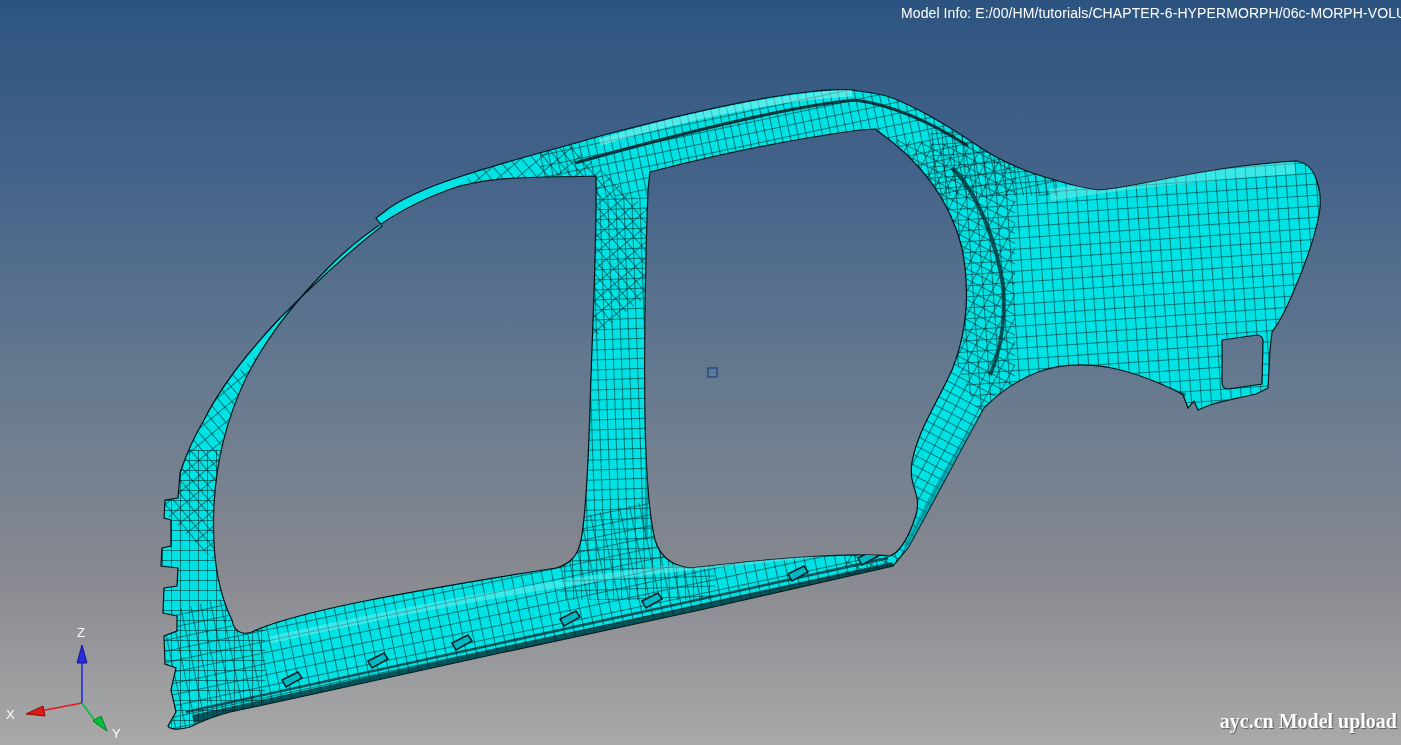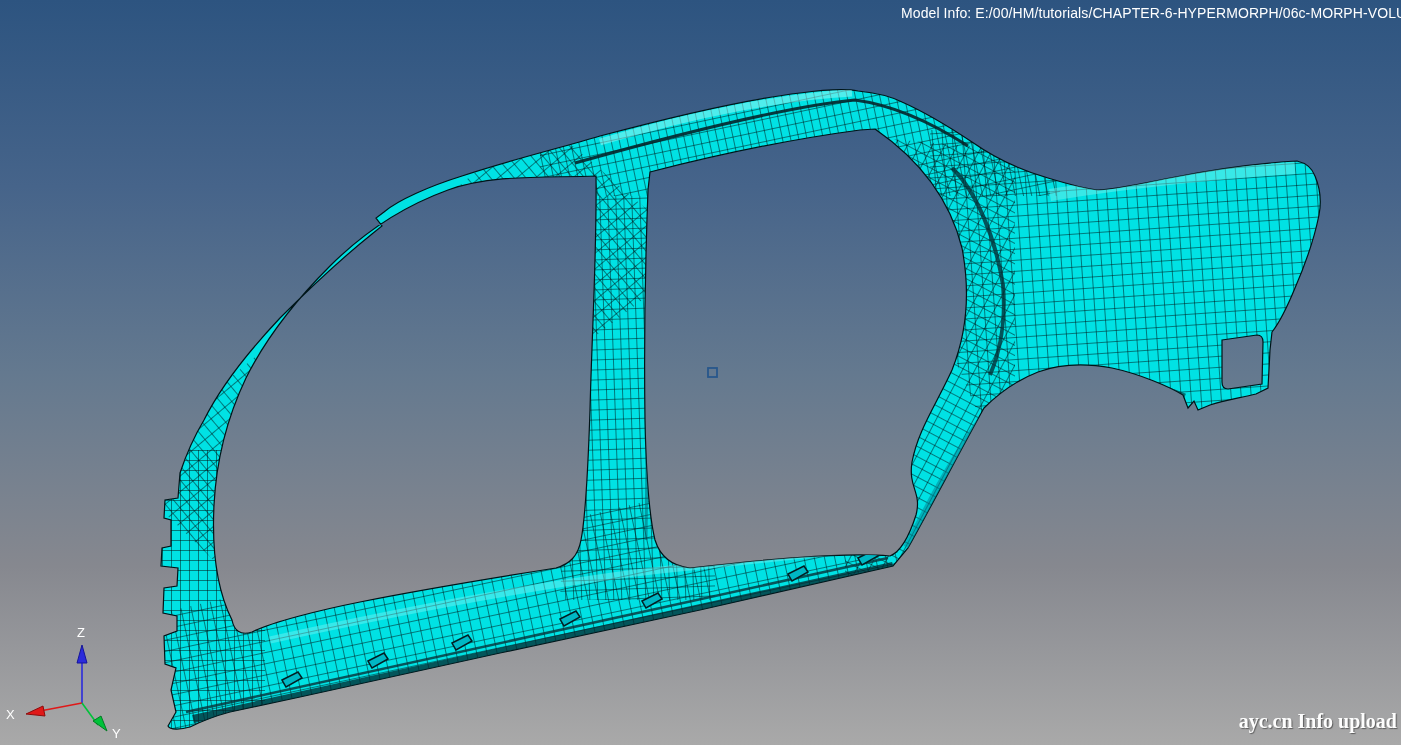--- a/index.html
+++ b/index.html
@@ -141,14 +141,14 @@
       <polygon points="26,714 43,706 45,716" style="fill:var(--x-color)" stroke="#8d0c0c" stroke-width="1"></polygon>
       <line x1="82" y1="703" x2="98" y2="725" style="stroke:var(--y-color)" stroke-width="1.6"></line>
       <polygon points="107,731 93,721 101,716" style="fill:var(--y-color)" stroke="#067a24" stroke-width="1"></polygon>
       <text class="axis-label" x="81" y="637" text-anchor="middle">Z</text>
       <text class="axis-label" x="6" y="719">X</text>
       <text class="axis-label" x="112" y="738">Y</text>
     </g>
   </svg>
 
   <div class="model-info">Model Info: E:/00/HM/tutorials/CHAPTER-6-HYPERMORPH/06c-MORPH-VOLUMES</div>
-  <div class="watermark">ayc.cn Info upload</div>
+  <div class="watermark">ayc.cn Model upload</div>
 </div>
 
 </body></html>

